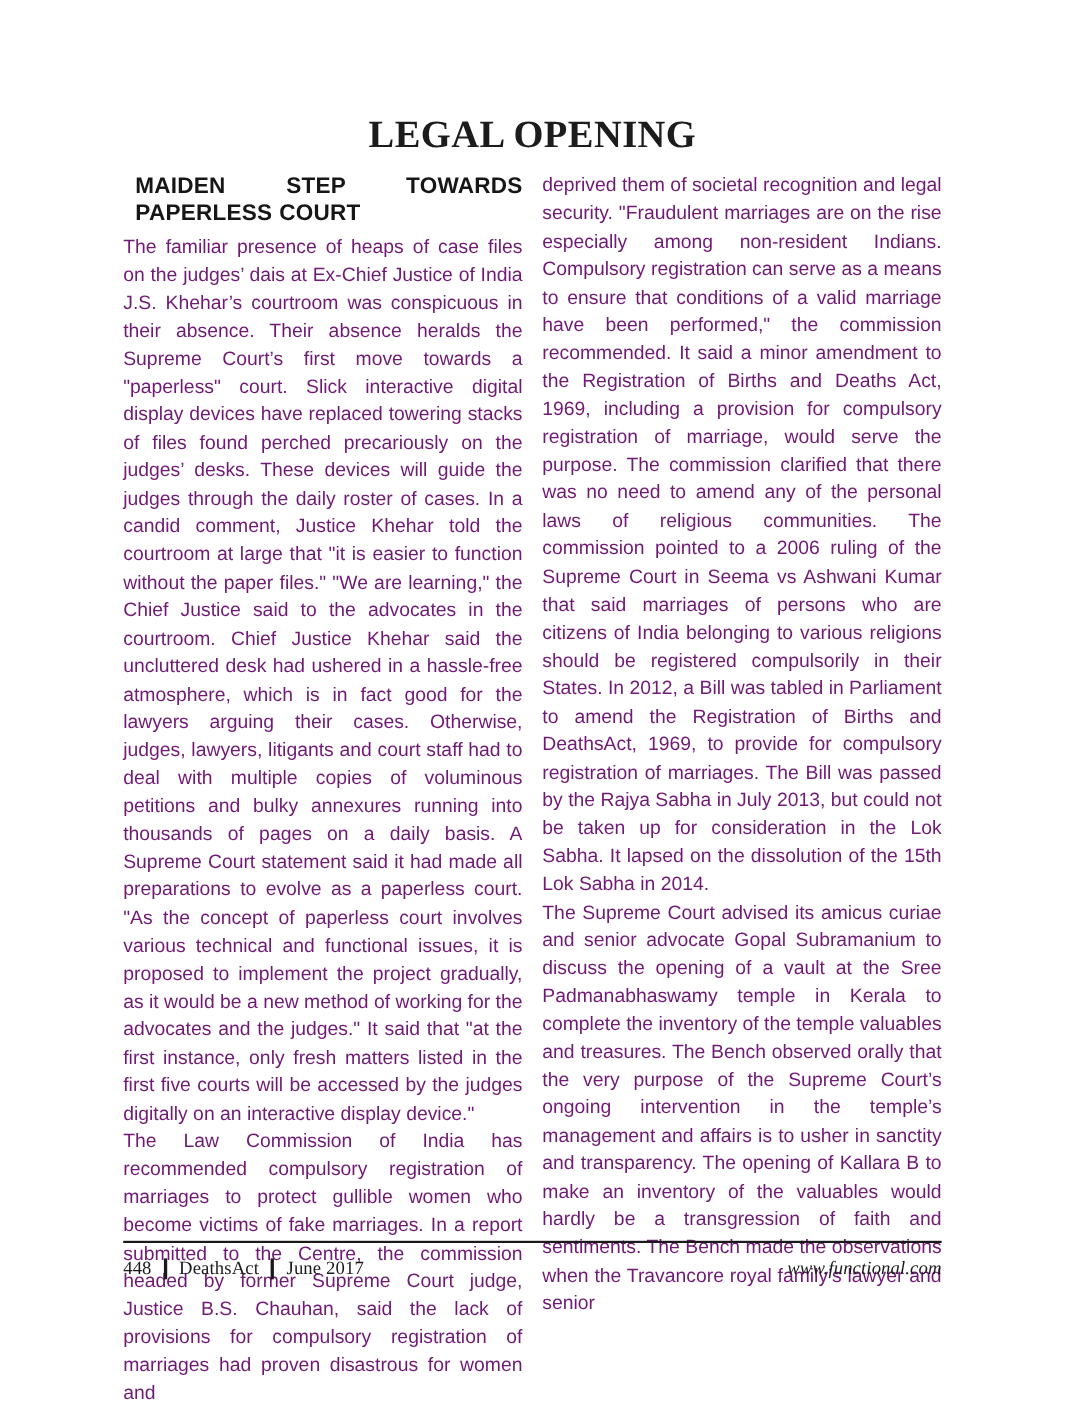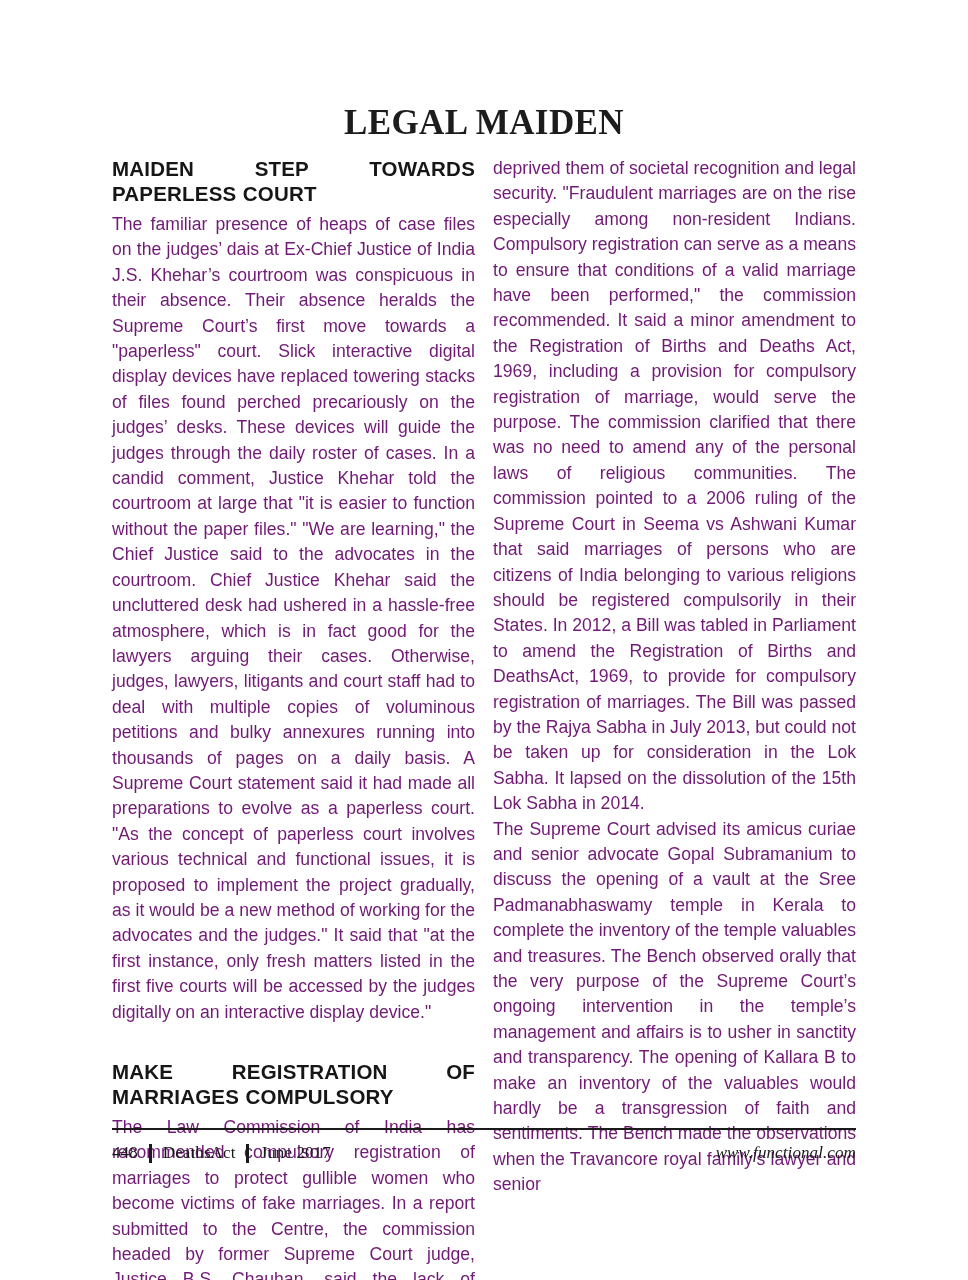--- a/index.html
+++ b/index.html
@@ -48,21 +48,21 @@
 
   .sec-heading {
     font-family: "Liberation Sans", sans-serif;
     font-weight: bold;
     font-size: 20.5px;
     line-height: 25px;
     letter-spacing: 0.2px;
     color: #161616;
     text-align: justify;
     text-align-last: left;
-    margin: 0 0 6px 0;
+    margin: 0 0 6px 11px;
     word-spacing: 0.5px;
   }
 
   .body-text {
     font-family: Liberation Sans, sans-serif;
     font-size: 17.6px;
     line-height: 25.4px;
     text-align: justify;
     text-align-last: left;
     margin: 0;
@@ -115,29 +115,28 @@
     font-style: italic;
     color: #1a1a1a;
     letter-spacing: 0.1px;
   }
 </style>
 </head>
 <body>
 
 <div class="page">
 
-  <div class="page-title">LEGAL MAIDEN</div>
+  <div class="page-title">LEGAL OPENING</div>
 
   <div class="columns">
 
     <div class="col">
       <h2 class="sec-heading">MAIDEN STEP TOWARDS PAPERLESS COURT</h2>
       <p class="body-text">The familiar presence of heaps of case files on the judges’ dais at Ex-Chief Justice of India J.S. Khehar’s courtroom was conspicuous in their absence. Their absence heralds the Supreme Court’s first move towards a "paperless" court. Slick interactive digital display devices have replaced towering stacks of files found perched precariously on the judges’ desks. These devices will guide the judges through the daily roster of cases. In a candid comment, Justice Khehar told the courtroom at large that "it is easier to function without the paper files." "We are learning," the Chief Justice said to the advocates in the courtroom. Chief Justice Khehar said the uncluttered desk had ushered in a hassle-free atmosphere, which is in fact good for the lawyers arguing their cases. Otherwise, judges, lawyers, litigants and court staff had to deal with multiple copies of voluminous petitions and bulky annexures running into thousands of pages on a daily basis. A Supreme Court statement said it had made all preparations to evolve as a paperless court. "As the concept of paperless court involves various technical and functional issues, it is proposed to implement the project gradually, as it would be a new method of working for the advocates and the judges." It said that "at the first instance, only fresh matters listed in the first five courts will be accessed by the judges digitally on an interactive display device."</p>
 
-      <h2 class="sec-heading gap-before-lg">MAKE REGISTRATION OF MARRIAGES COMPULSORY</h2>
       <p class="body-text">The Law Commission of India has recommended compulsory registration of marriages to protect gullible women who become victims of fake marriages. In a report submitted to the Centre, the commission headed by former Supreme Court judge, Justice B.S. Chauhan, said the lack of provisions for compulsory registration of marriages had proven disastrous for women and</p>
     </div>
 
     <div class="col">
       <p class="body-text">deprived them of societal recognition and legal security. "Fraudulent marriages are on the rise especially among non-resident Indians. Compulsory registration can serve as a means to ensure that conditions of a valid marriage have been performed," the commission recommended. It said a minor amendment to the Registration of Births and Deaths Act, 1969, including a provision for compulsory registration of marriage, would serve the purpose. The commission clarified that there was no need to amend any of the personal laws of religious communities. The commission pointed to a 2006 ruling of the Supreme Court in Seema vs Ashwani Kumar that said marriages of persons who are citizens of India belonging to various religions should be registered compulsorily in their States. In 2012, a Bill was tabled in Parliament to amend the Registration of Births and DeathsAct, 1969, to provide for compulsory registration of marriages. The Bill was passed by the Rajya Sabha in July 2013, but could not be taken up for consideration in the Lok Sabha. It lapsed on the dissolution of the 15th Lok Sabha in 2014.</p>
 
       <p class="body-text">The Supreme Court advised its amicus curiae and senior advocate Gopal Subramanium to discuss the opening of a vault at the Sree Padmanabhaswamy temple in Kerala to complete the inventory of the temple valuables and treasures. The Bench observed orally that the very purpose of the Supreme Court’s ongoing intervention in the temple’s management and affairs is to usher in sanctity and transparency. The opening of Kallara B to make an inventory of the valuables would hardly be a transgression of faith and sentiments. The Bench made the observations when the Travancore royal family’s lawyer and senior</p>
     </div>
 
   </div>

